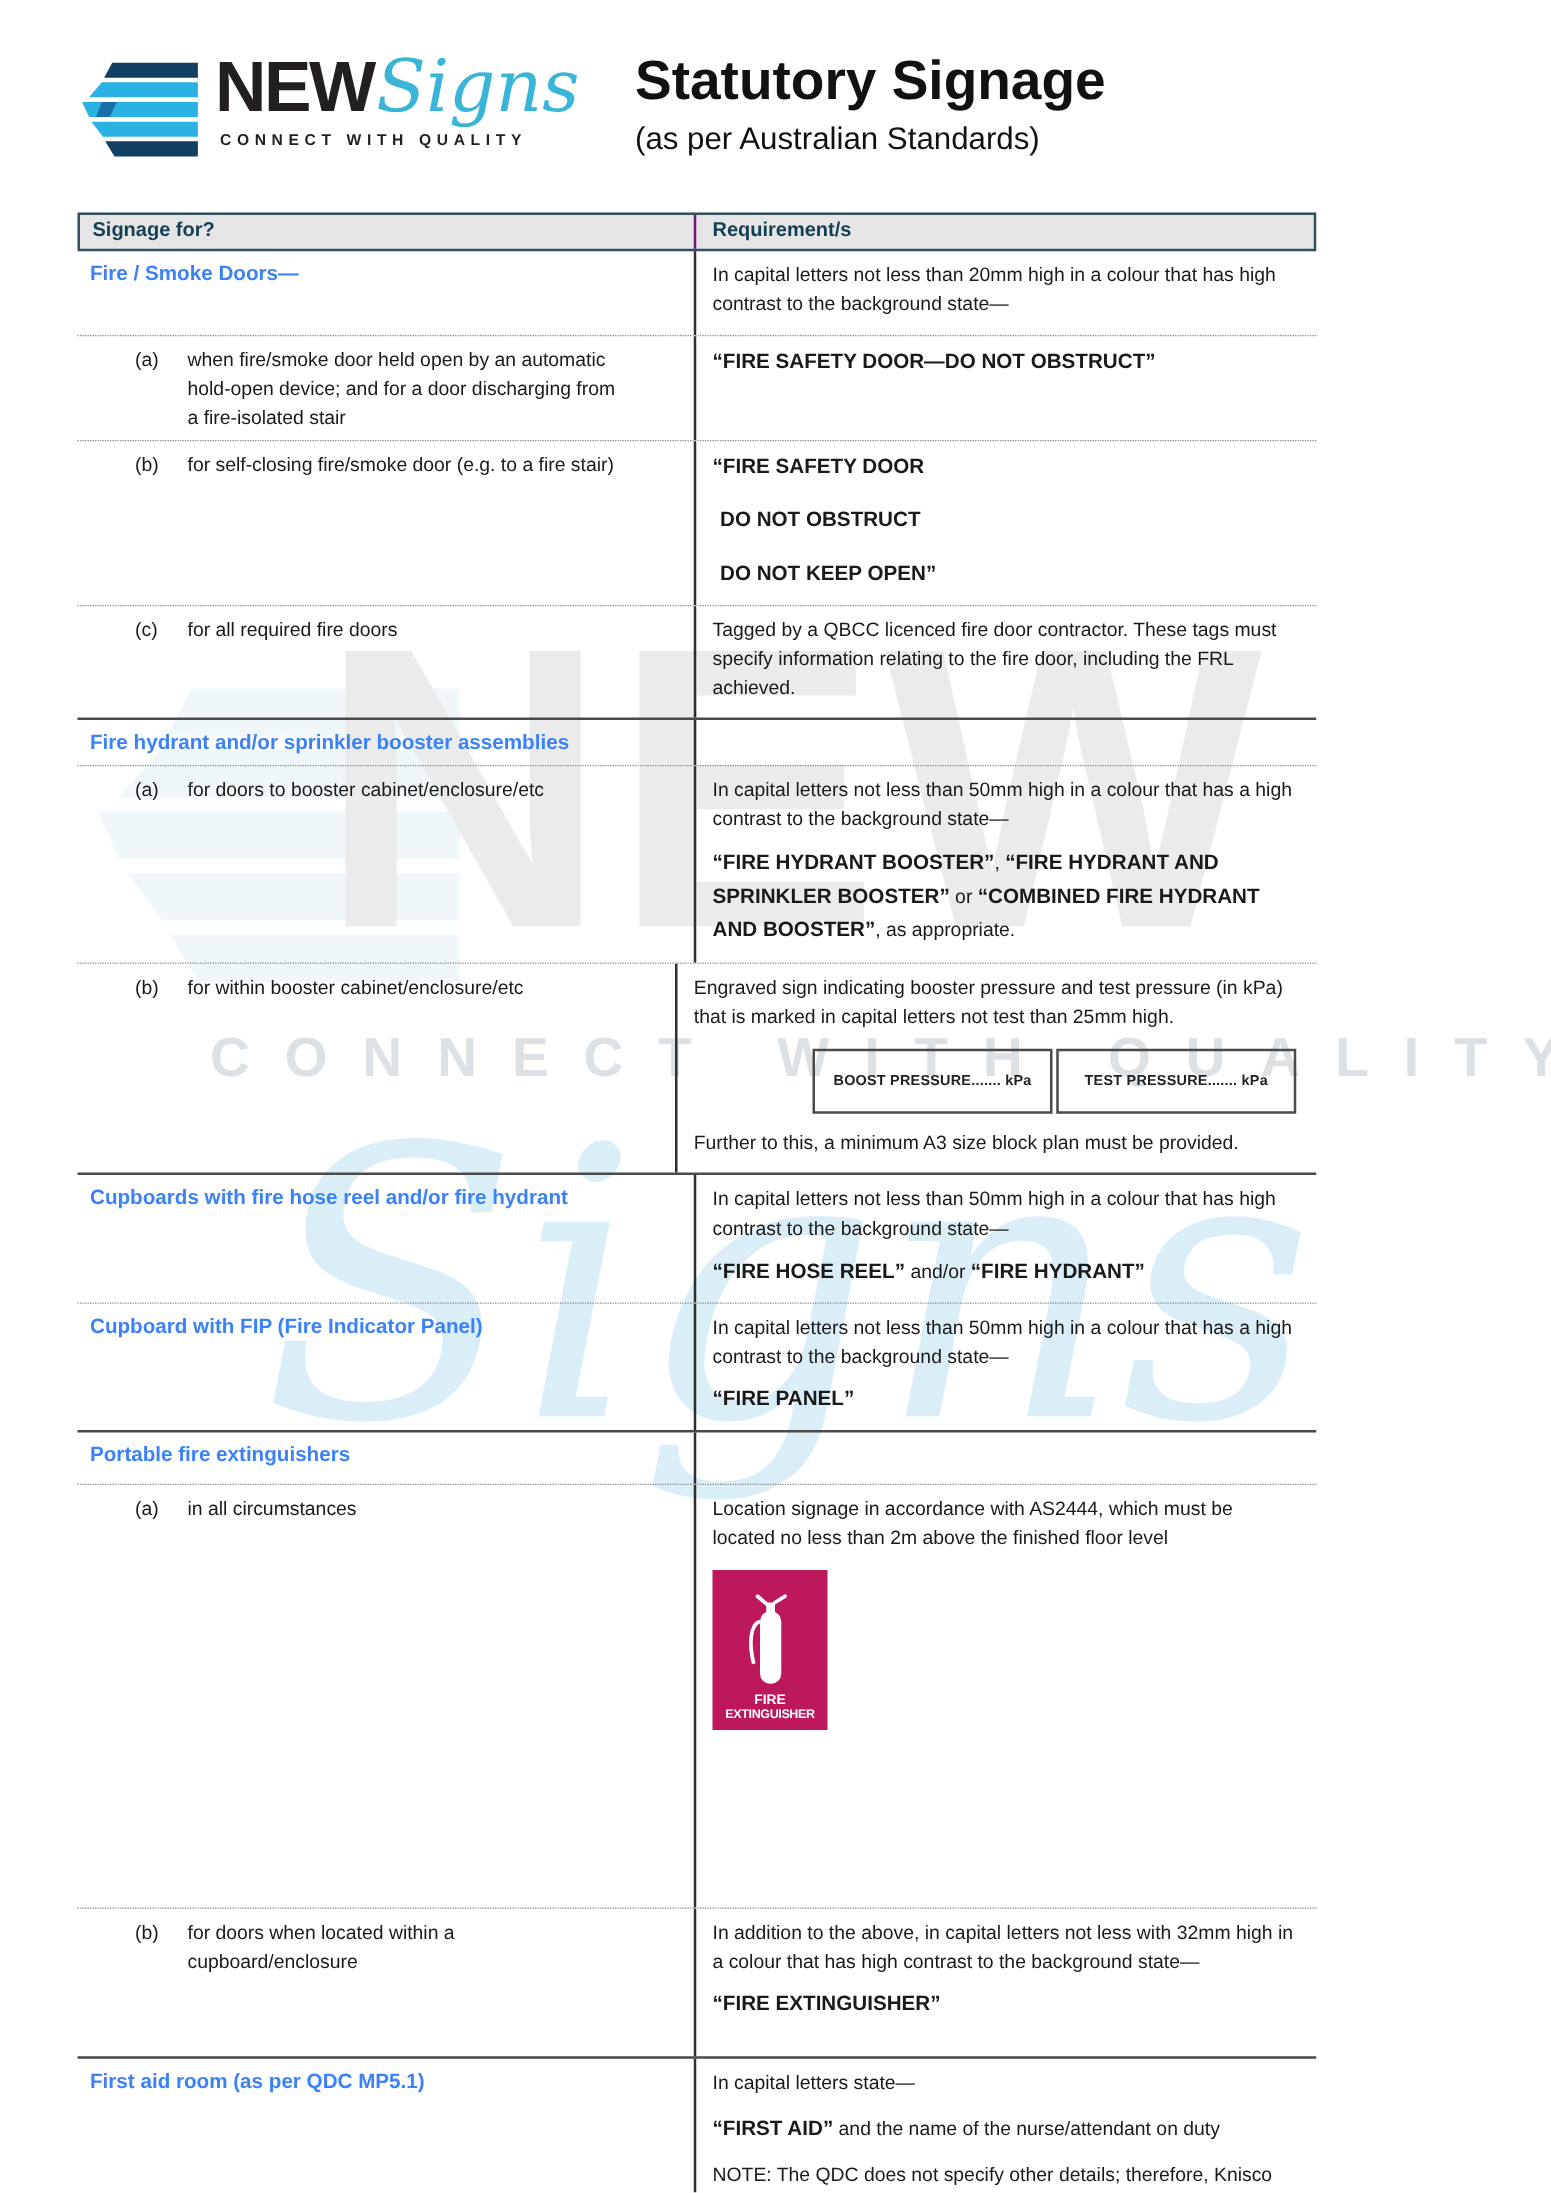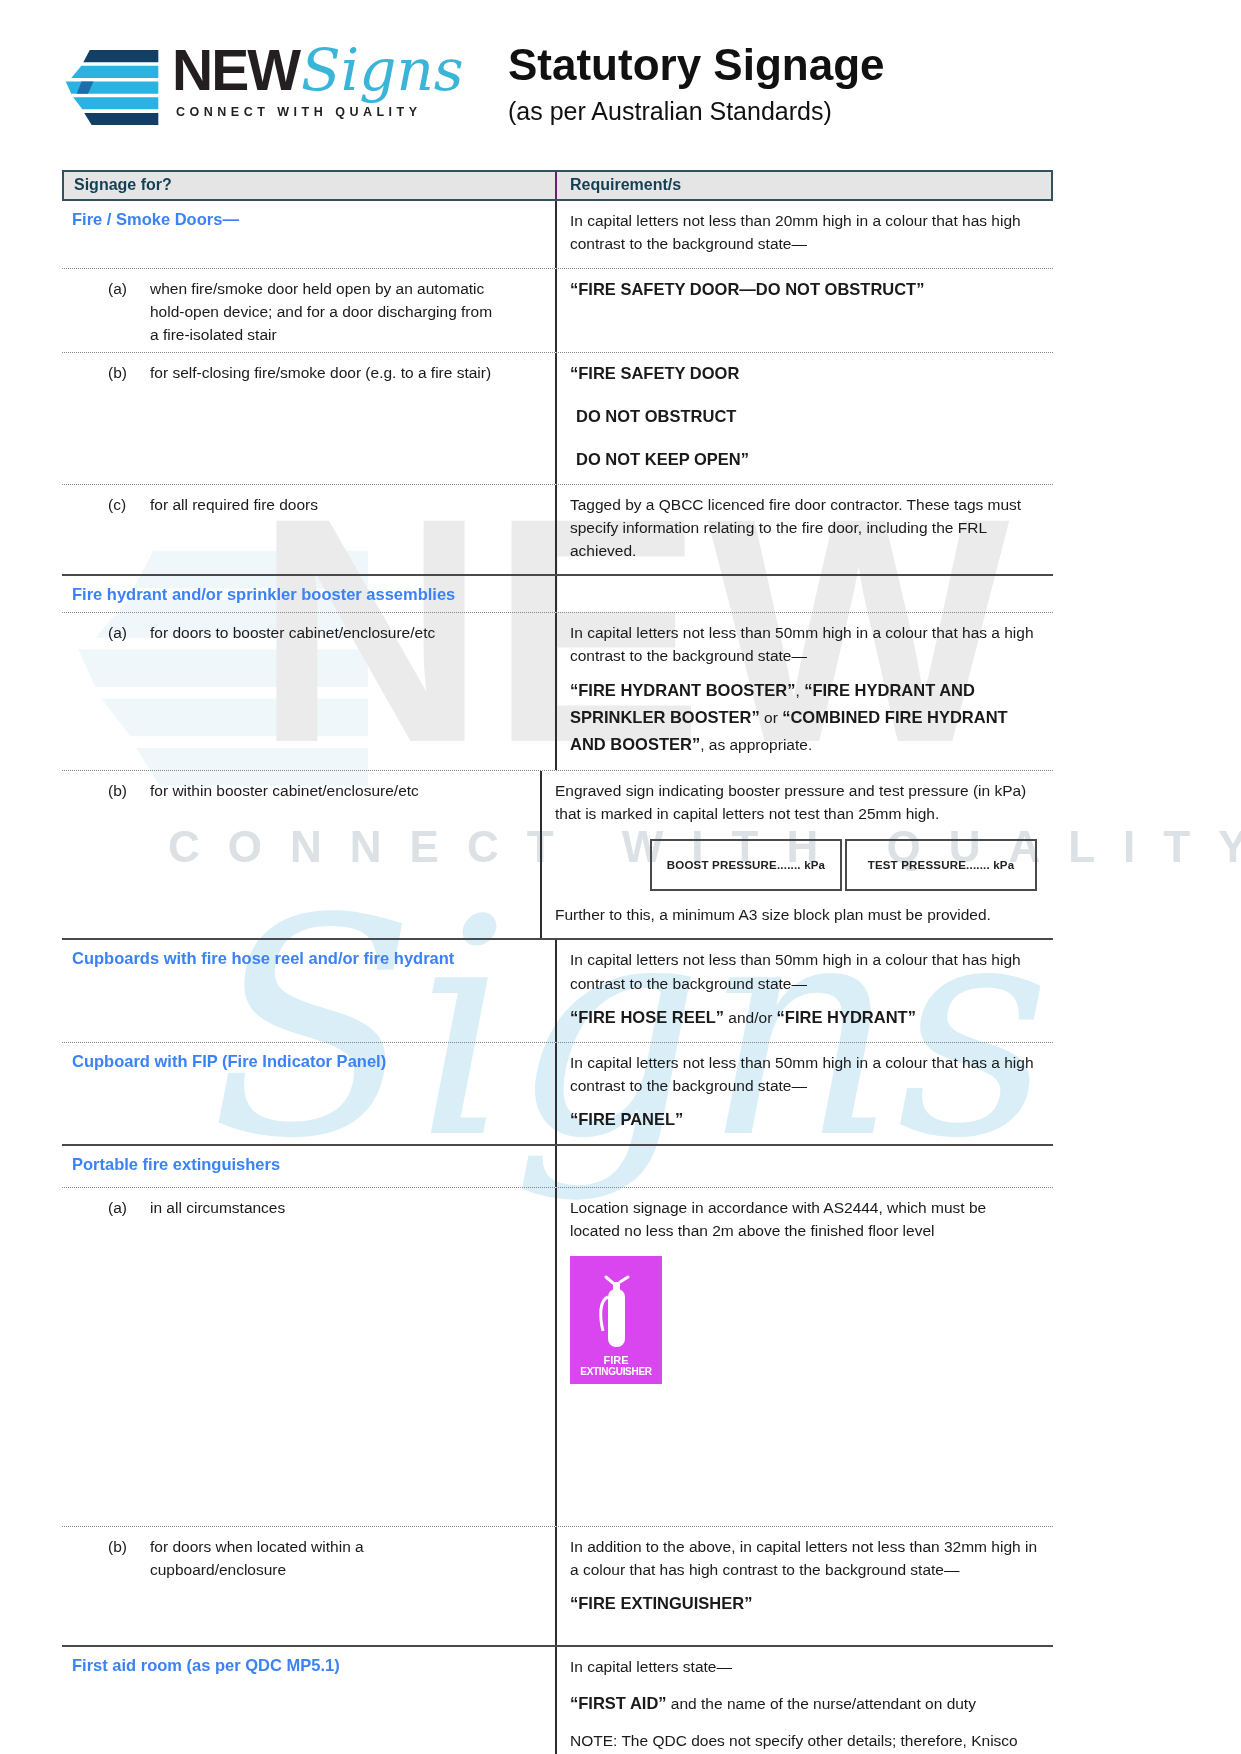--- a/index.html
+++ b/index.html
@@ -46,21 +46,21 @@
   p.sp{margin-bottom:18px;}
   p.ind{padding-left:6px;}
   .b{font-weight:bold;font-size:16.5px;}
 
   
   .pboxes{display:flex;gap:3px;margin:14px 0 12px 95px;}
   .pbox{width:188px;height:48px;border:2px solid #4a4a4a;display:flex;align-items:center;justify-content:center;
         font-size:11.5px;font-weight:bold;color:#222;letter-spacing:.2px;background:transparent;}
 
   
-  .ext-sign{width:92px;height:128px;background:#d946ef;margin-top:14px;display:flex;flex-direction:column;align-items:center;justify-content:flex-end;padding-bottom:7px;box-sizing:border-box;}
+  .ext-sign{width:92px;height:128px;background:#be185d;margin-top:14px;display:flex;flex-direction:column;align-items:center;justify-content:flex-end;padding-bottom:7px;box-sizing:border-box;}
   .ext-sign svg{margin-bottom:3px;}
   .ext-label{color:#fff;font-weight:bold;text-align:center;line-height:1.1;}
   .ext-l1{font-size:11px;}
   .ext-l2{font-size:10px;letter-spacing:-.3px;}
 </style>
 </head>
 <body>
 
 <div class="page">
 
@@ -251,21 +251,21 @@
       </div>
 
       <div class="trow sb" style="min-height:120px">
         <div class="cl">
             <div class="sub">
               <span class="lbl">(b)</span>
               <span class="st">for doors when located within a cupboard/enclosure</span>
             </div>
           </div>
         <div class="cr">
-          <p class="rq"><span>In addition to the above, in capital letters not less than 32mm high in a colour that has high contrast to the background state—</span></p>
+          <p class="rq"><span>In addition to the above, in capital letters not less with 32mm high in a colour that has high contrast to the background state—</span></p>
           <p class="rq"><span class="b">“FIRE EXTINGUISHER”</span></p>
         </div>
       </div>
 
       <div class="trow sb" style="min-height:162px">
         <div class="cl">
             <div class="sec">First aid room (as per QDC MP5.1)</div>
           </div>
         <div class="cr">
           <p class="rq" style="margin-bottom:13px"><span>In capital letters state—</span></p>

